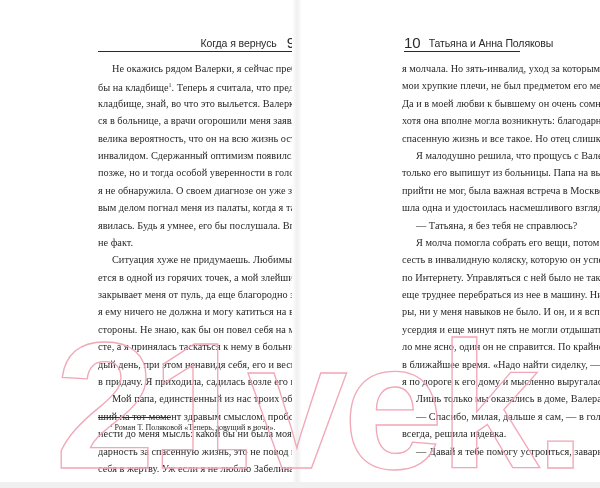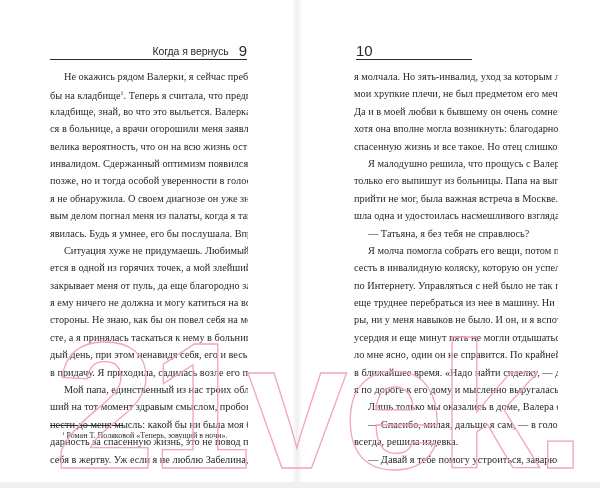--- a/index.html
+++ b/index.html
@@ -1,21 +1,21 @@
 <!DOCTYPE html>
 <html><head>
   <meta charset="utf-8">
   <style>
     html, body { margin: 0; padding: 0; }
     body {
       width: 600px; height: 488px; background: #ffffff; position: relative; overflow: hidden;
       font-family: "Liberation Serif", "DejaVu Serif", serif; color: #2a2a2a;
     }
     .spread { position: absolute; left: 0; top: 0; width: 600px; height: 488px; }
-    .page { position: absolute; top: 8px; height: 428px; }
+    .page { position: absolute; top: 0; height: 428px; margin-left: 48px; }
     .page-left { left: 0; width: 292px; }
     .page-right { left: 302px; width: 298px; }
     .gutter {
       position: absolute; left: 292px; top: 0; width: 10px; height: 488px;
       background: linear-gradient(to right, #ffffff 0%, #f1f1f1 45%, #e6e6e6 50%, #f1f1f1 55%, #ffffff 100%);
     }
     .bottom-shade {
       position: absolute; left: 0; top: 482px; width: 600px; height: 6px; background: #f0f0f0;
     }
     .running-head {
@@ -69,20 +69,21 @@
         <span class="line indent">Не окажись рядом Валерки, я сейчас пребывала</span>
         <span class="line">бы на кладбище<sup>1</sup>. Теперь я считала, что предпочла бы</span>
         <span class="line">кладбище, знай, во что это выльется. Валерка оказал-</span>
         <span class="line">ся в больнице, а врачи огорошили меня заявлением:</span>
         <span class="line">велика вероятность, что он на всю жизнь останется</span>
         <span class="line">инвалидом. Сдержанный оптимизм появился гораздо</span>
         <span class="line">позже, но и тогда особой уверенности в голосе врача</span>
         <span class="line">я не обнаружила. О своем диагнозе он уже знал и пер-</span>
         <span class="line">вым делом погнал меня из палаты, когда я там по-</span>
         <span class="line">явилась. Будь я умнее, его бы послушала. Впрочем,</span>
+        <span class="line last">не факт.</span>
         <span class="line indent">Ситуация хуже не придумаешь. Любимый обрета-</span>
         <span class="line">ется в одной из горячих точек, а мой злейший враг</span>
         <span class="line">закрывает меня от пуль, да еще благородно заявляет,</span>
         <span class="line">я ему ничего не должна и могу катиться на все четыре</span>
         <span class="line">стороны. Не знаю, как бы он повел себя на моем ме-</span>
         <span class="line">сте, а я принялась таскаться к нему в больницу каж-</span>
         <span class="line">дый день, при этом ненавидя себя, его и весь этот мир</span>
         <span class="line">в придачу. Я приходила, садилась возле его постели,</span>
         <span class="line indent">Мой папа, единственный из нас троих обладав-</span>
         <span class="line">ший на тот момент здравым смыслом, пробовал до-</span>
@@ -95,20 +96,21 @@
       <sup>1</sup>
       <span>Роман Т. Поляковой «Теперь, зовущий в ночи».</span>
     </div>
   </div>
 
   <div class="gutter"></div>
 
   <div class="page page-right">
     <div class="running-head">
       <span class="rh-num">10</span>
+      <span class="rh-title">Татьяна и Анна Поляковы</span>
     </div>
     <div class="body-text" id="right-body">
         <span class="line">я молчала. Но зять-инвалид, уход за которым ляжет на</span>
         <span class="line">мои хрупкие плечи, не был предметом его мечтаний.</span>
         <span class="line">Да и в моей любви к бывшему он очень сомневался,</span>
         <span class="line">хотя она вполне могла возникнуть: благодарность за</span>
         <span class="line">спасенную жизнь и все такое. Но отец слишком хоро-</span>
         <span class="line indent">Я малодушно решила, что прощусь с Валерой, как</span>
         <span class="line">только его выпишут из больницы. Папа на выписку</span>
         <span class="line">прийти не мог, была важная встреча в Москве. Я при-</span>

